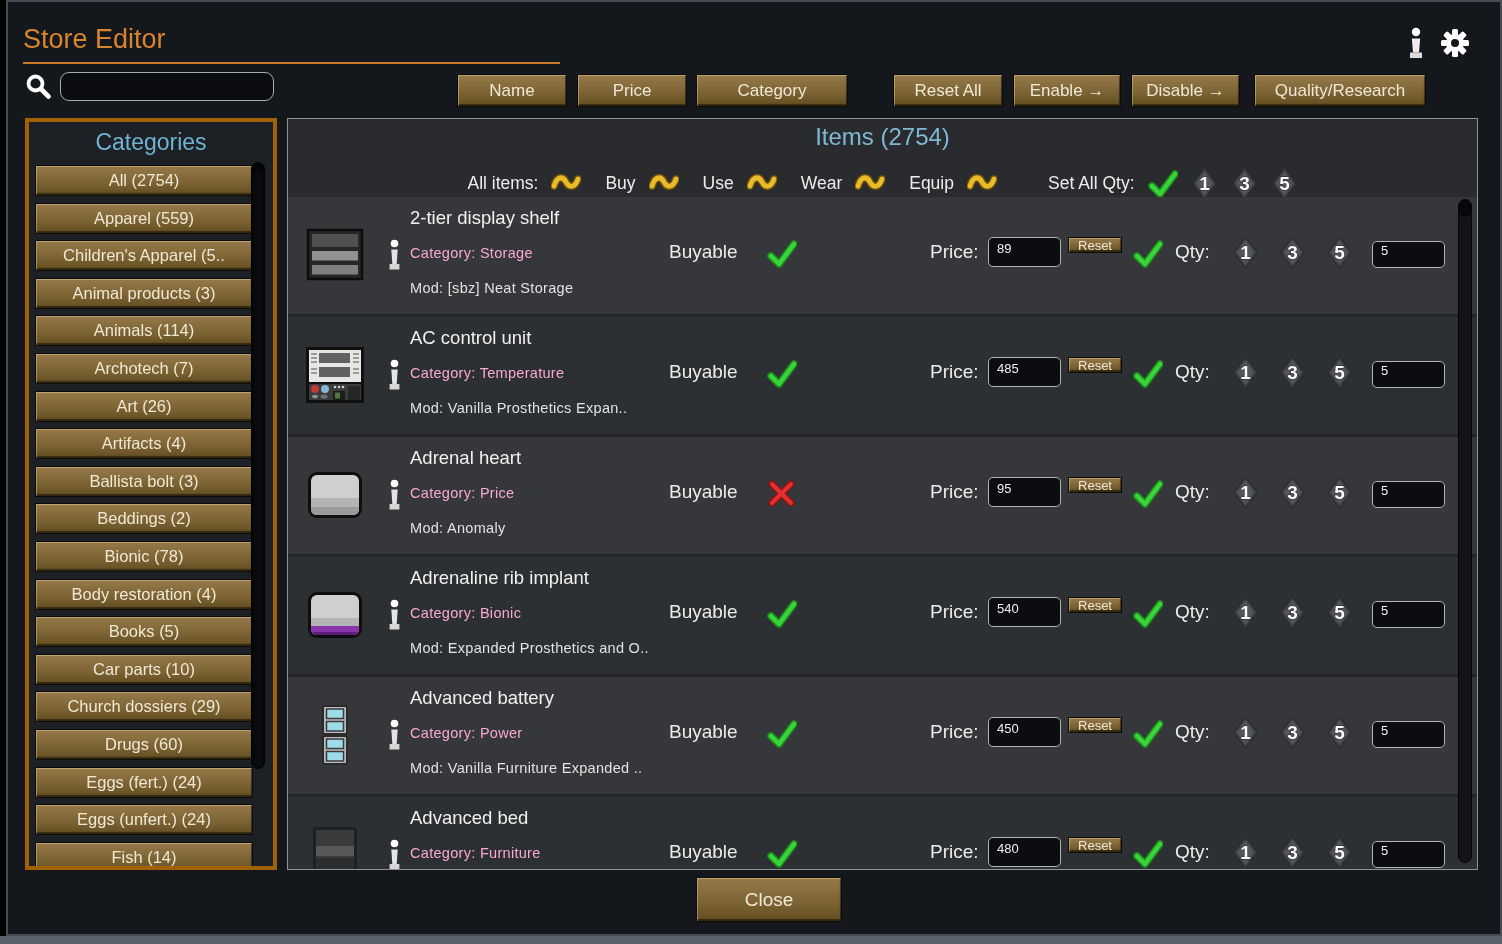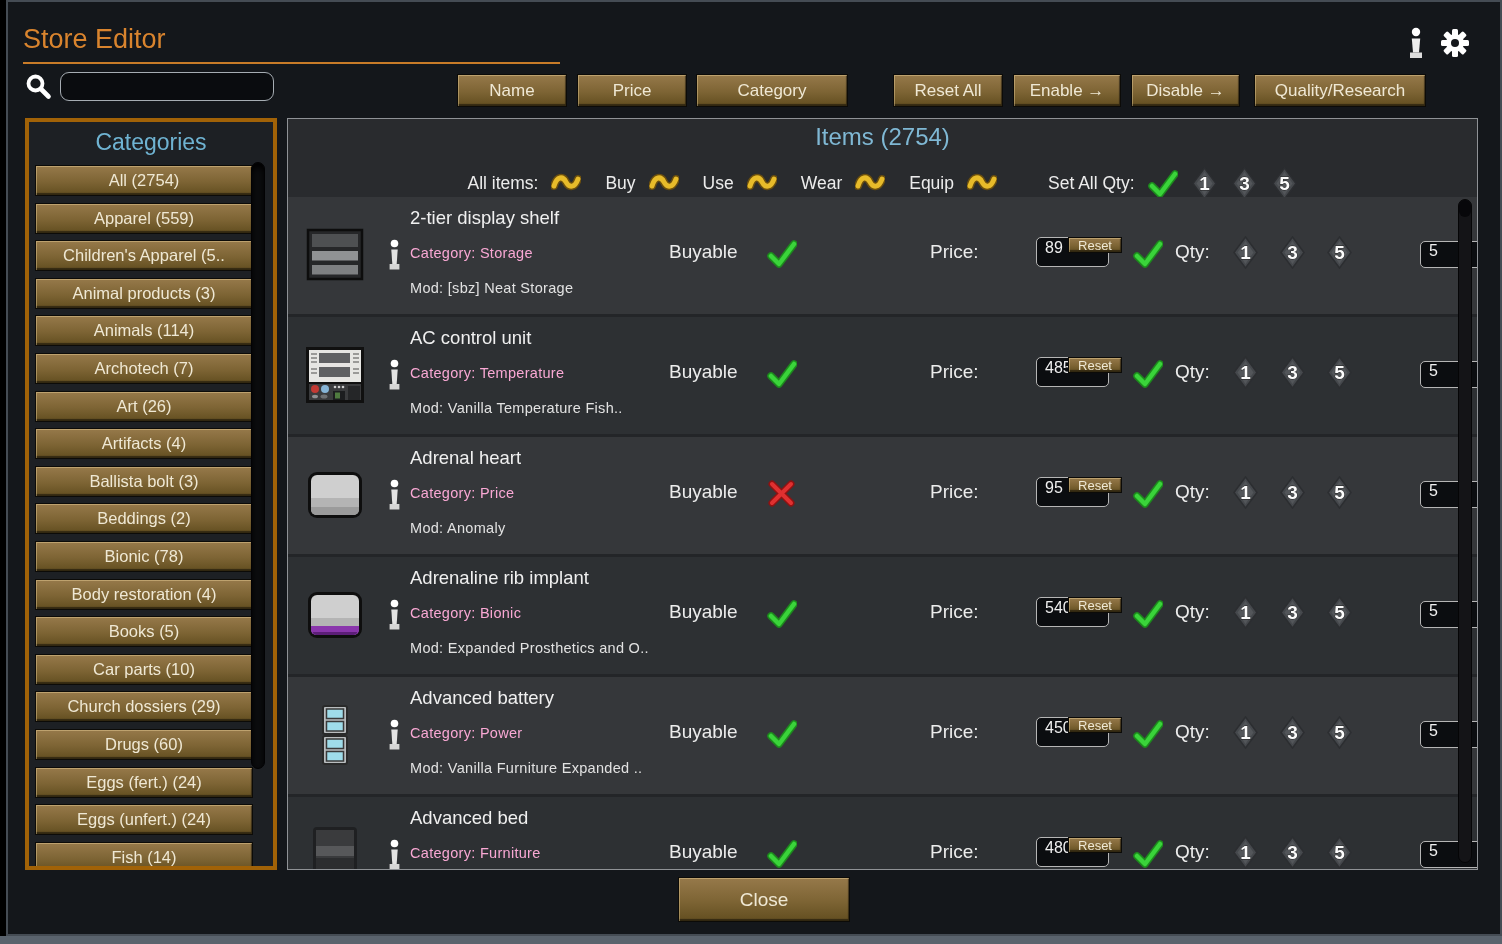--- a/index.html
+++ b/index.html
@@ -71,31 +71,31 @@
   .item-row.even { background:#2d3033; }
   .it-icon  { position:absolute; left:16px; top:27px; width:62px; height:62px; }
   .it-info  { position:absolute; left:99px; top:42px; width:15px; height:33px; }
   .it-name  { position:absolute; left:122px; top:10px;  font-size:18.5px; color:#f0f0f0; }
   .it-cat   { position:absolute; left:122px; top:48px;  font-size:14.5px; color:#f9a8d4; letter-spacing:.3px; }
   .it-mod   { position:absolute; left:122px; top:83px;  font-size:14.5px; color:#e2e2e2; letter-spacing:.3px; }
   .it-buyable     { position:absolute; left:381px; top:44px; font-size:19px; color:#ececec; }
   .it-check1      { position:absolute; left:479px; top:42px; }
   .it-price-label { position:absolute; left:642px; top:44px; font-size:19px; color:#ececec; }
   .dark-input { background:#0b0d10; border:1px solid #b5b5b5; border-radius:5px;
-                color:#efefef; font-size:16px; padding:0 0 8px 8px; outline:none;
-                font-family:"Liberation Sans",sans-serif;margin-left:48px; }
+                color:#efefef; font-size:13px; padding:0 0 8px 8px; outline:none;
+                font-family:"Liberation Sans",sans-serif; }
   .it-price { position:absolute; left:700px; top:40px; width:73px; height:30px; }
   .it-reset { left:780px; top:40px; width:54px; height:16px; font-size:13px; }
   .it-check2   { position:absolute; left:845px; top:42px; }
   .it-qty-label{ position:absolute; left:887px; top:44px; font-size:19px; color:#ececec; }
   .gem { position:absolute; top:39px; width:27px; height:33px; }
   .g1 { left:944px; } .g2 { left:991px; } .g3 { left:1038px; }
   .it-qty { position:absolute; left:1084px; top:44px; width:73px; height:27px; }
 
-  #close-btn { left:678px; top:877px; width:172px; height:45px; font-size:19px;text-align:right; }
+  #close-btn { left:696px; top:877px; width:146px; height:45px; font-size:19px;text-align:right; }
 </style>
 </head>
 <body>
 
 <div id="screen">
   <div class="win-bg"></div>
 
   <div id="app-title">Store Editor</div>
   <div id="title-underline"></div>
   <span id="info-icon"><svg width="20" height="33" viewBox="0 0 20 33">
@@ -300,21 +300,21 @@
               <rect x="31" y="48.5" width="5" height="6" fill="#4f7a3f"></rect>
               <rect x="44" y="42" width="12" height="14" fill="#252628"></rect>
             </svg></span>
           <span class="it-info"><svg width="15" height="33" viewBox="0 0 15 33">
               <circle cx="7.5" cy="4.5" r="3.8" fill="#ffffff"></circle>
               <path d="M4.3 10.5 L10.7 10.5 L9.7 25 L5.3 25 Z" fill="#e3e3e3"></path>
               <rect x="2.6" y="25" width="9.8" height="5.5" fill="#d6d6d6"></rect>
             </svg></span>
           <span class="it-name">AC control unit</span>
           <span class="it-cat">Category: Temperature</span>
-          <span class="it-mod">Mod: Vanilla Temperature Fish..</span>
+          <span class="it-mod">Mod: Vanilla Prosthetics Expan..</span>
           <span class="it-buyable">Buyable</span>
           <span class="it-check1"><svg width="30" height="29" viewBox="0 0 30 29">
               <path d="M4 17 L12 25 L27 5" fill="none" stroke="#1d8a1d" stroke-width="7.5" stroke-linecap="round" stroke-linejoin="round"></path>
               <path d="M4 17 L12 25 L27 5" fill="none" stroke="#3ad43a" stroke-width="4.5" stroke-linecap="round" stroke-linejoin="round"></path>
             </svg></span>
           <span class="it-price-label">Price:</span>
           <input class="it-price dark-input" value="485" style="">
           <button class="btn it-reset">Reset</button>
           <span class="it-check2"><svg width="30" height="29" viewBox="0 0 30 29">
               <path d="M4 17 L12 25 L27 5" fill="none" stroke="#1d8a1d" stroke-width="7.5" stroke-linecap="round" stroke-linejoin="round"></path>

